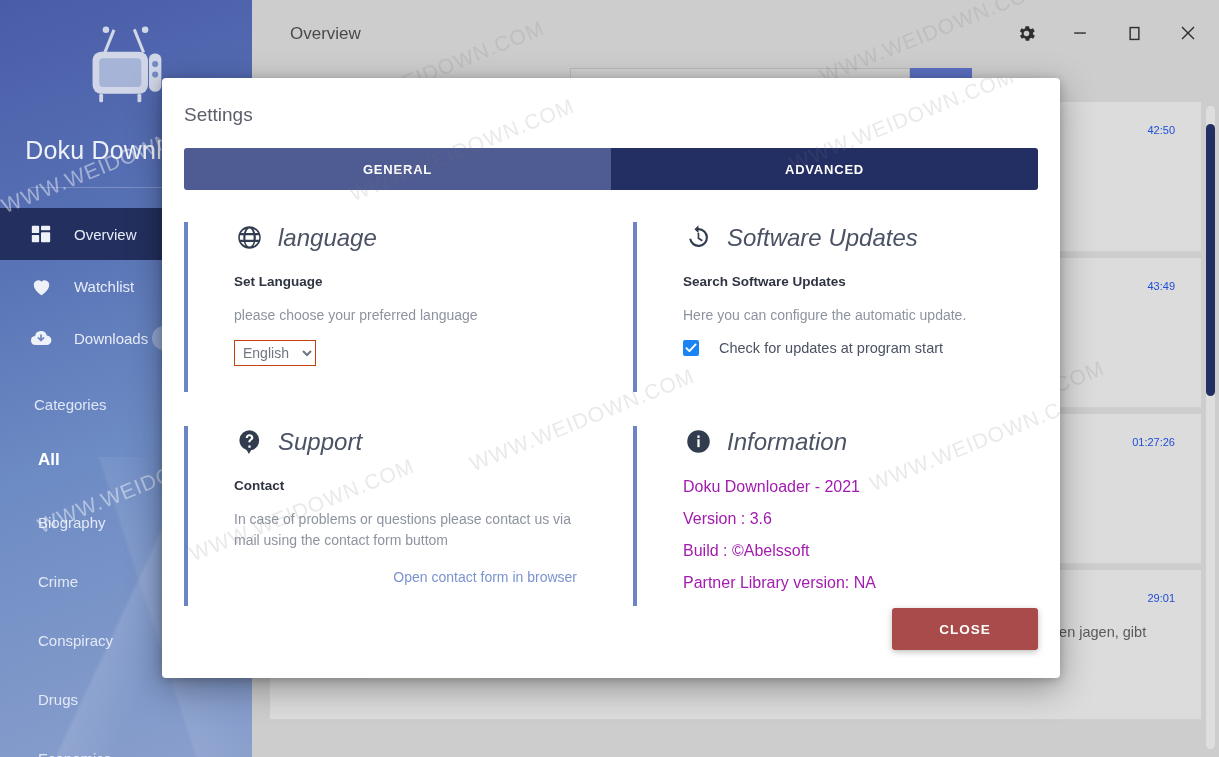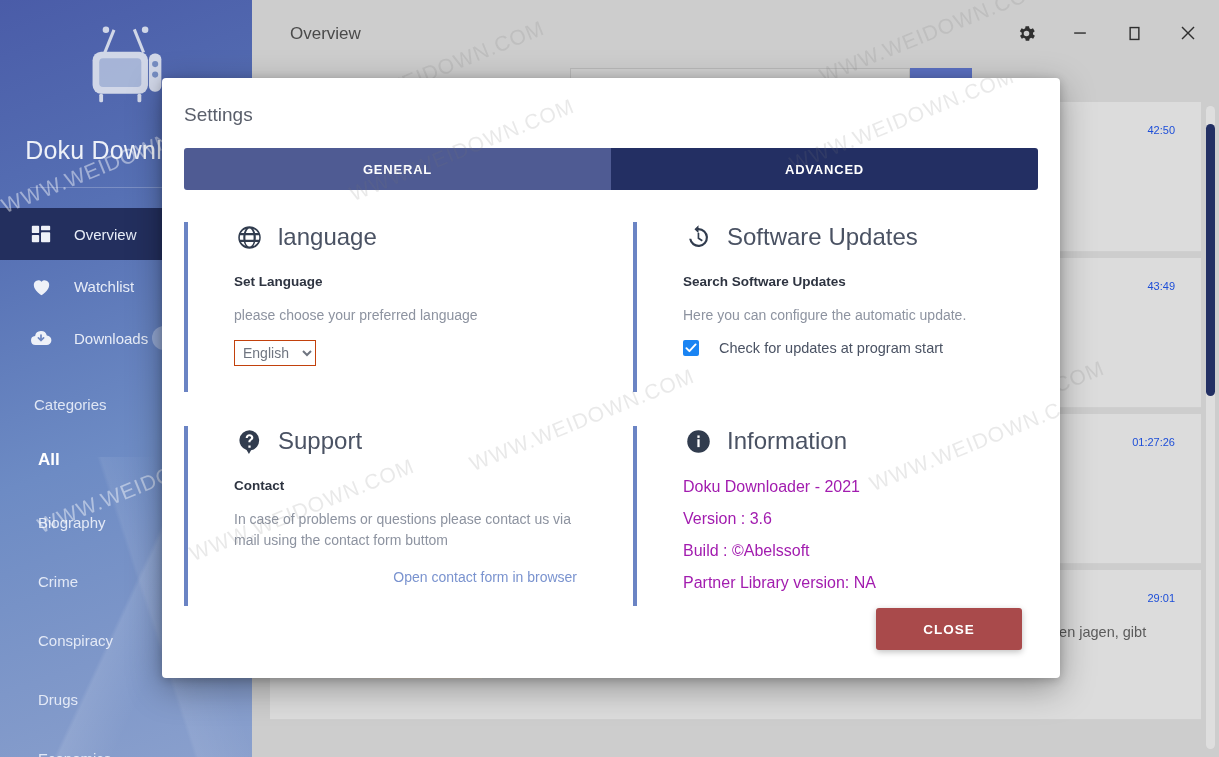--- a/index.html
+++ b/index.html
@@ -89,38 +89,38 @@
   .dlg-title { margin: 26px 0 0 22px; font-size: 19px; color:#5a5f6b; font-weight:400; }
   .tabs { display:flex; margin: 22px 22px 0 22px; border-radius: 3px; overflow:hidden; }
   .tab { flex:1; height: 42px; display:flex; align-items:center; justify-content:center;
          color:#ffffff; font-size: 13px; font-weight:700; letter-spacing:.8px; cursor:pointer; }
   .tab.general { background:#4f5b93; }
   .tab.advanced { background:#232f63; }
 
   .grid { display:grid; grid-template-columns: 1fr 1fr; column-gap: 48px; margin: 32px 26px 0 22px; }
   .panel { position:relative; padding-left: 50px; min-height: 170px; margin-bottom: 34px; }
   .panel::before { content:""; position:absolute; left:0; top:0; width:4px; height:100%; background:#6b84c4; }
-  .panel-head { display:flex; align-items:center; gap: 14px; margin-bottom: 22px; }
+  .panel-head { display:flex; align-items:flex-end; gap: 14px; margin-bottom: 22px; font-style: italic; }
   .panel-ico { width: 30px; height: 30px; display:flex; align-items:center; justify-content:center; }
   .panel-ico svg { fill:#313c4e; }
   .panel-title { font-size: 24px; color:#4a5263; font-weight:400; }
   .sub-head { font-size: 13.5px; color:#2e3441; font-weight:700; margin-bottom: 16px; }
   .sub-text { font-size: 14px; color:#8d93a0; line-height: 21px; margin-bottom: 14px; }
   .lang-select { font-size: 14px; color:#6f7580; padding: 3px 4px; background:#fff; border:1px solid #c2410c; font-family:"Liberation Sans", sans-serif; }
 
   .check-row { display:flex; align-items:center; gap: 20px; margin-top: 4px; }
   .checkbox { width: 16px; height: 16px; background:#1a84f3; border-radius:2px; position:relative; cursor:pointer; flex:0 0 16px; }
   .checkbox svg { position:absolute; left:2px; top:2px; }
   .check-label { font-size: 14.5px; color:#4a5263; }
 
   .info-line { font-size: 16px; color:#a21caf; margin-bottom: 14px; }
   .contact-link { display:block; text-align:right; color:#7a93cf; font-size: 14px; margin-top: 18px; cursor:pointer; padding-right: 8px; }
 
   .close-btn {
-    position:absolute; right: 38px; bottom: 28px; width: 146px; height: 42px;
+    position:absolute; right: 22px; bottom: 28px; width: 146px; height: 42px;
     background:#a94a4b; color:#fff; border:none; border-radius: 3px;
     font-size: 13.5px; font-weight:700; letter-spacing:1px; cursor:pointer;
     box-shadow: 0 2px 6px rgba(0,0,0,.25);
     font-family:"Liberation Sans", sans-serif;
   }
 </style>
 </head>
 <body>
 
 <div id="app">

